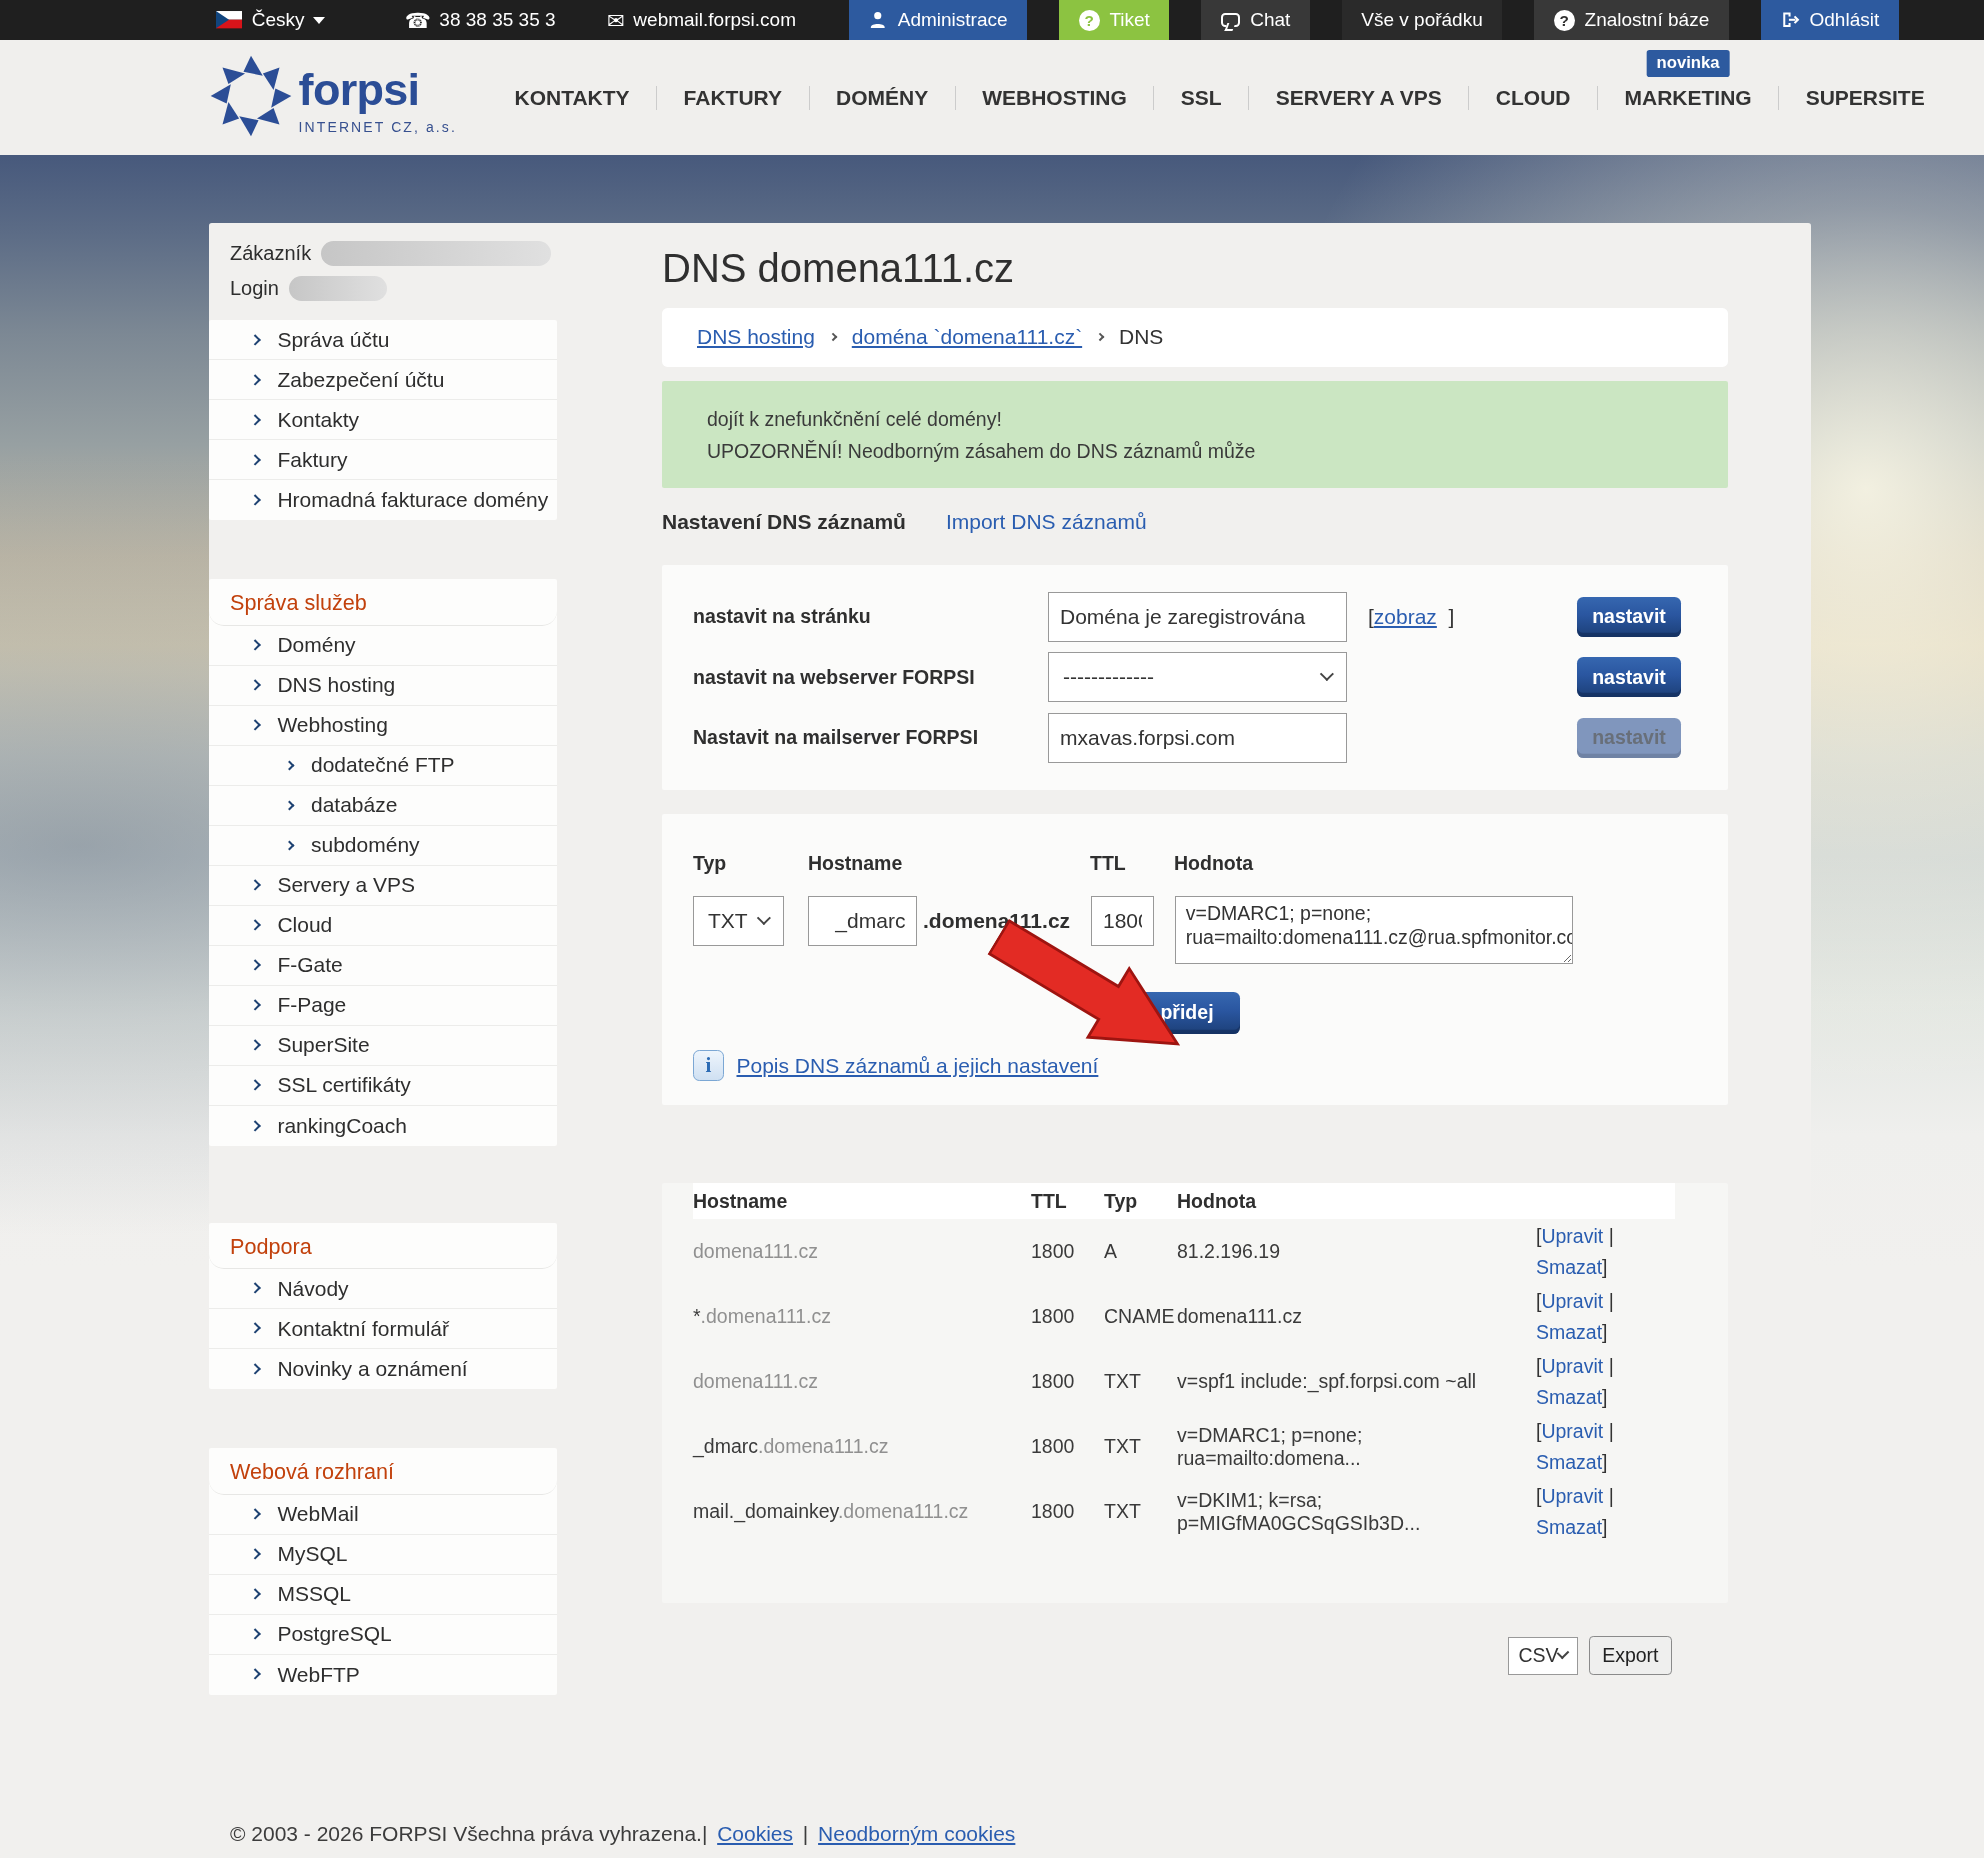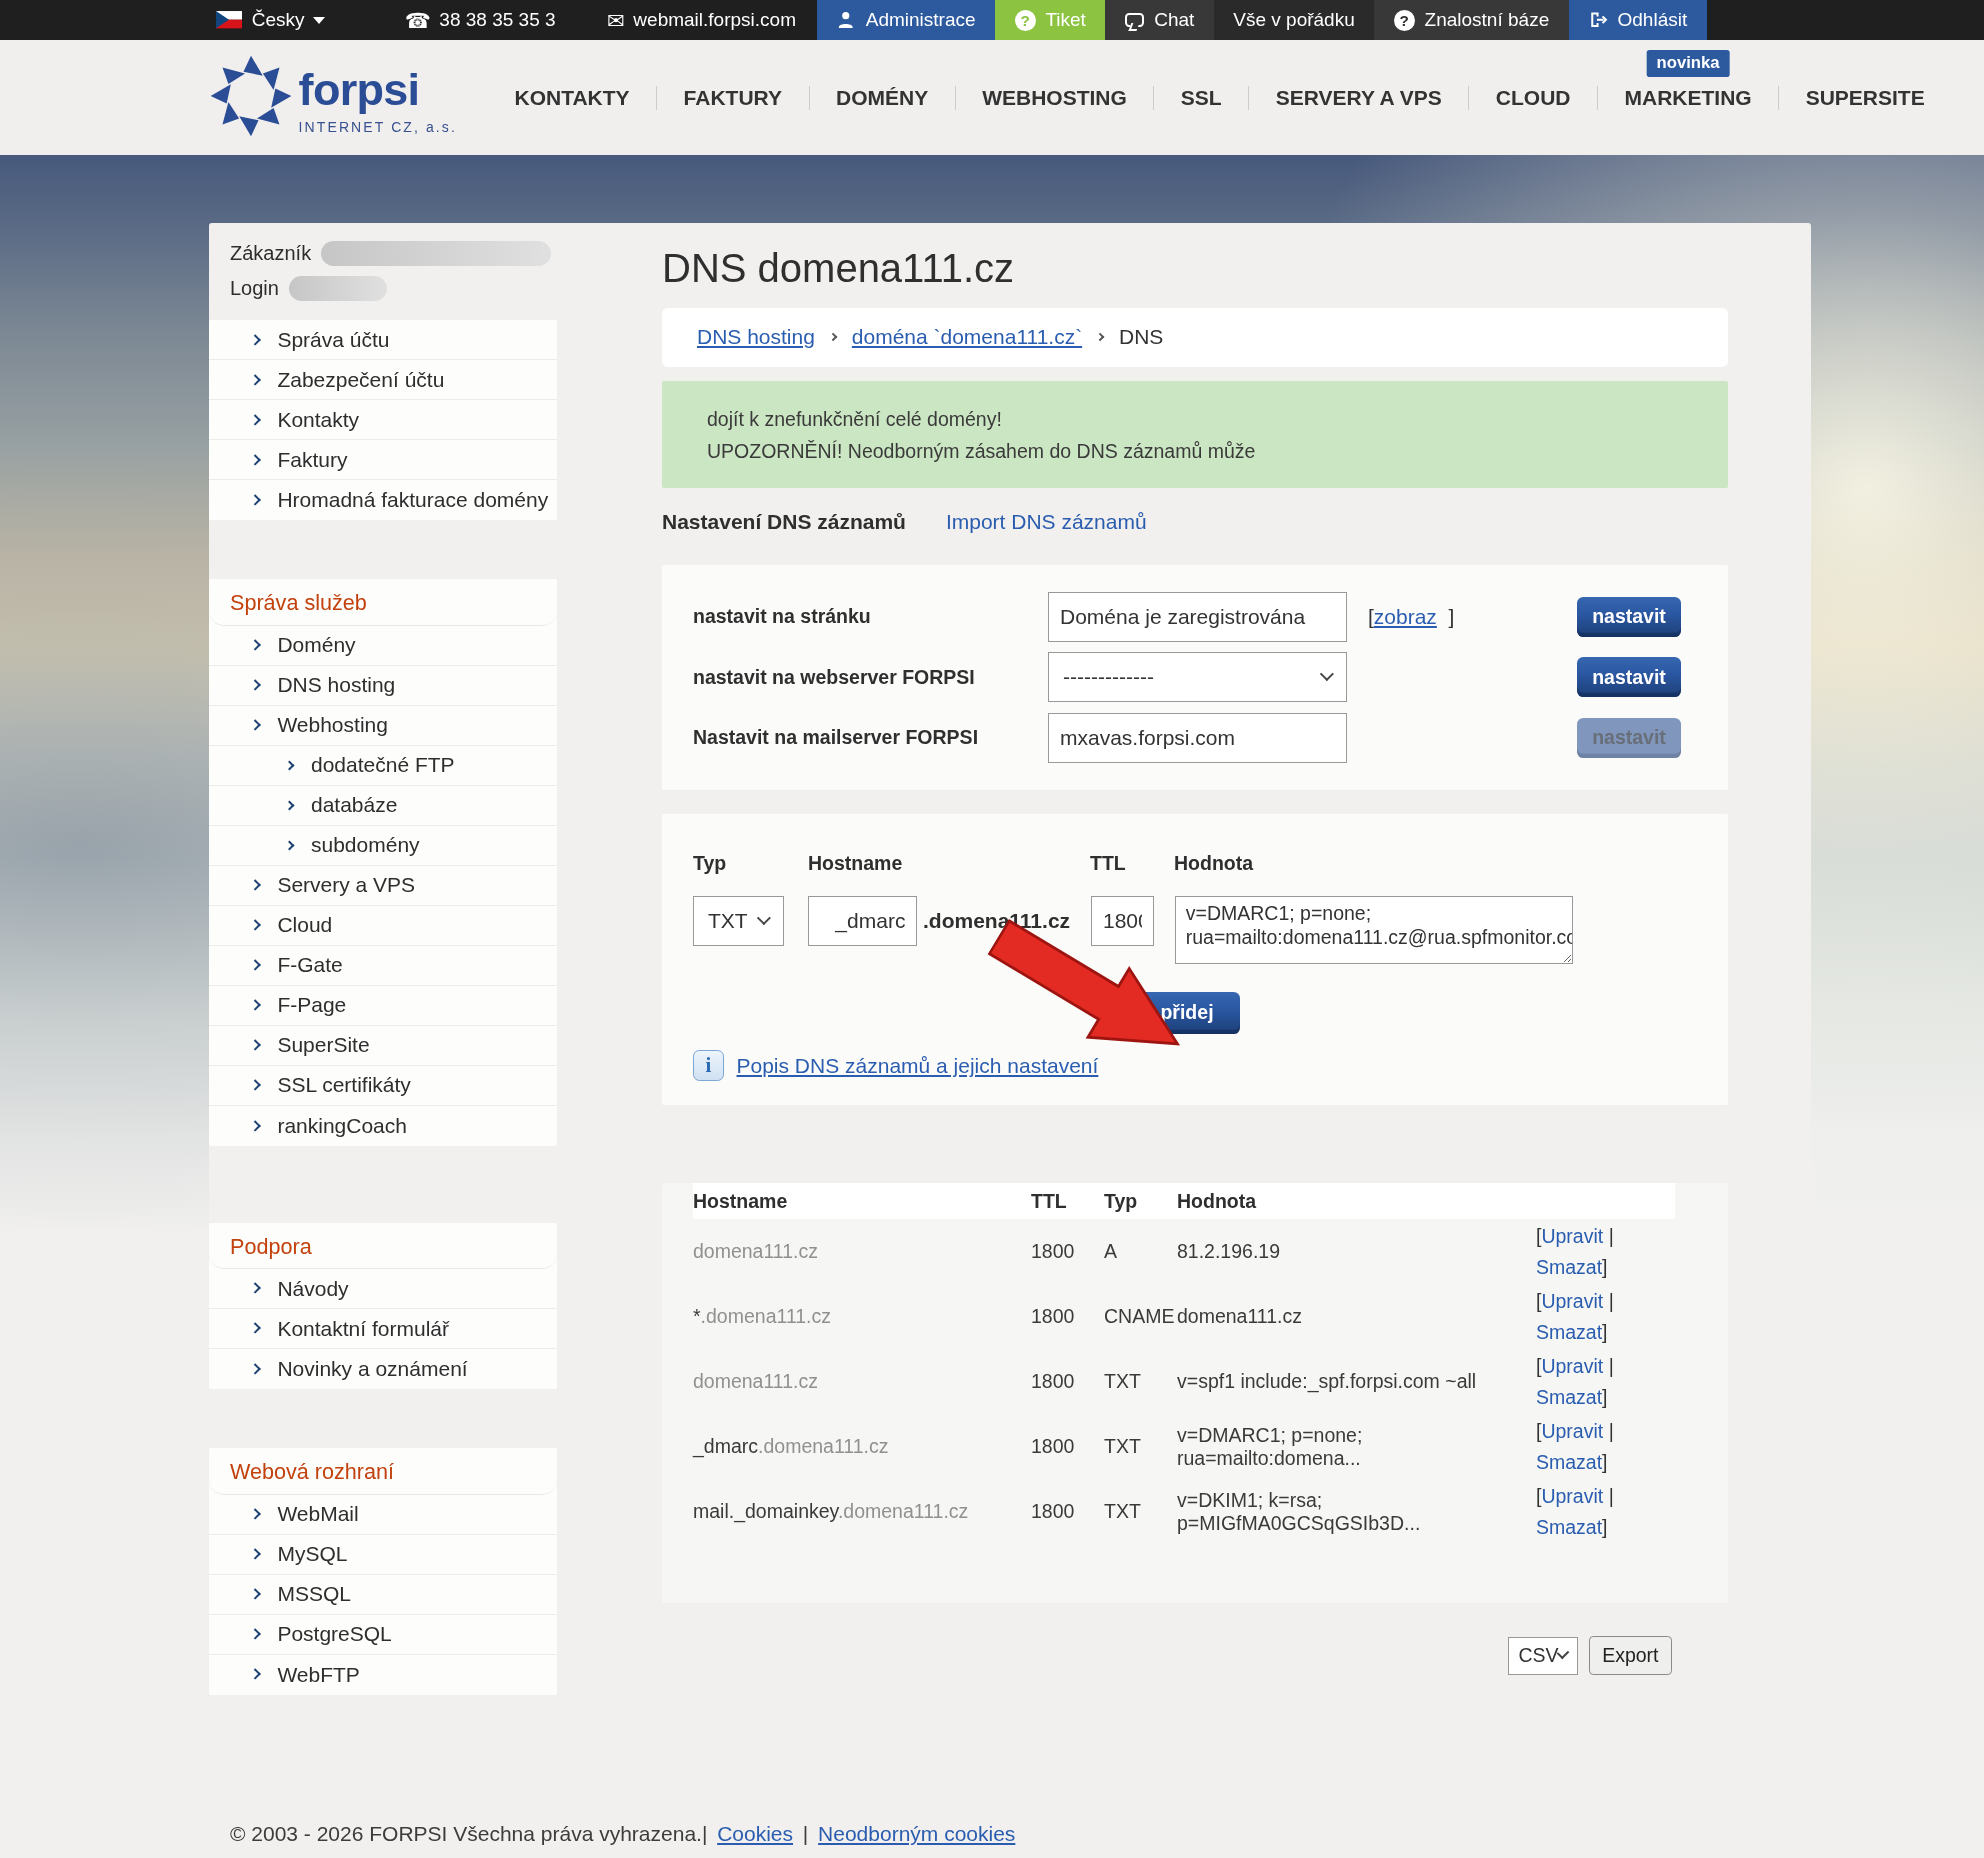--- a/index.html
+++ b/index.html
@@ -22,21 +22,21 @@
   .topbar { position:absolute; left:0; top:0; width:1985px; height:40px; background:#1f1f1f; z-index:30;
     display:flex; align-items:stretch; color:#fff; font-size:19px; }
   .tb-left { display:flex; align-items:center; gap:9.8px; padding-left:216px; }
   .flag { width:26px; height:17.4px; display:block; }
   .tb-lang { display:flex; align-items:center; gap:8.4px; cursor:pointer; }
   .caret-down { width:0; height:0; border-left:6.3px solid transparent; border-right:6.3px solid transparent; border-top:7.7px solid #fff; display:inline-block; }
   .tb-contact { display:flex; align-items:center; gap:8.4px; margin-left:70px; }
   .tb-contact.mail { margin-left:42px; }
   .tb-glyph { font-size:21px; line-height:1; }
   .tb-buttons { display:flex; margin-left:21px; }
-  .tb-btn { display:flex; align-items:center; gap:9.8px; padding:0 19.5px; height:40px; cursor:pointer; white-space:nowrap; }
+  .tb-btn { display:flex; align-items:center; gap:9.8px; padding:0 19.5px; height:40px; cursor:pointer; white-space:nowrap;margin-left:32px; }
   .tb-btn.blue { background:#2d5a9f; }
   .tb-btn.green { background:#8cc341; }
   .tb-btn.dark { background:#383838; }
   .tb-btn.dark2 { background:#2a2a2a; }
   .qicon { width:21px; height:21px; border-radius:50%; background:#fff; text-align:center; line-height:21px; font-size:15.3px; font-weight:bold; display:inline-block; }
   .qicon.on-green::before { content:"?"; color:#8cc341; }
   .qicon.on-dark::before { content:"?"; color:#2f2f2f; }
   .chat-bubble { position:relative; width:19.5px; height:14px; border:2.1px solid #fff; border-radius:4.2px; display:inline-block; }
   .chat-bubble::after { content:""; position:absolute; left:2.8px; bottom:-5.6px; width:5.6px; height:5.6px; background:#383838;
     border-left:2.1px solid #fff; border-bottom:2.1px solid #fff; transform:skewX(-20deg); }

